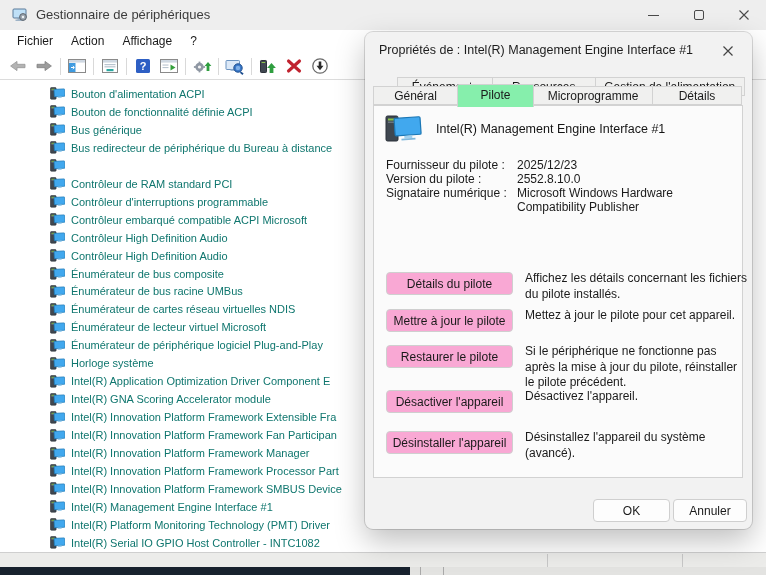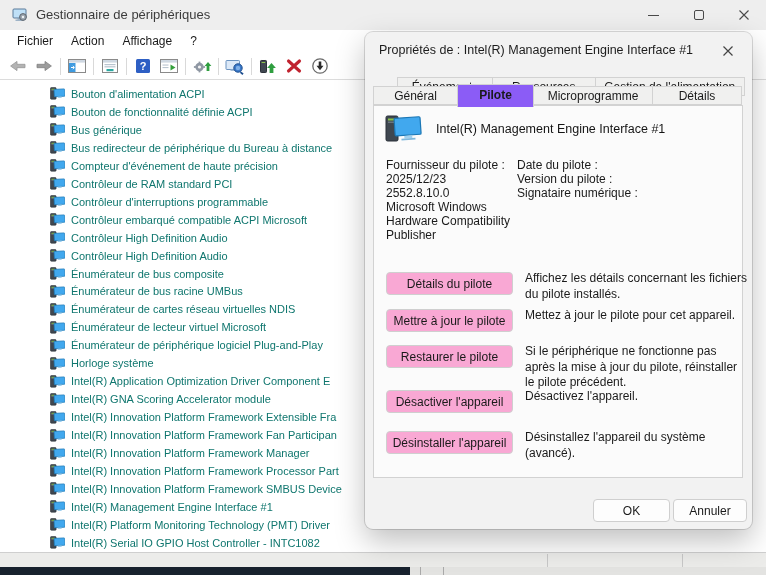--- a/index.html
+++ b/index.html
@@ -40,22 +40,22 @@
             box-shadow:0 0 0 1px rgba(0,0,0,.14), 0 12px 30px rgba(0,0,0,.25); }
   .dlg-title { position:absolute; left:14px; top:0; height:36px; line-height:36px; font-size:12.5px; color:#1c1c1c; white-space:nowrap; }
   .dlg-close { position:absolute; right:10px; top:7px; width:28px; height:24px; display:flex; align-items:center; justify-content:center; border-radius:4px; }
 
   .tab-row { position:absolute; left:8px; width:372px; display:flex; }
   .tab-row-1 { top:45px; height:19px;padding-left:24px; }
   .tab-row-2 { top:54px; height:19px; z-index:2; }
   .tab { height:19px; line-height:19px; text-align:center; font-size:12px; color:#1a1a1a;
          background:#f0f0ef; border:1px solid #d2d2d2; margin-left:-1px; white-space:nowrap; overflow:hidden; }
   .tab:first-child { margin-left:0; }
-  .tab.active { position:relative; margin-top:-2px; height:23px; line-height:21px; background:#8b5cf6;
-                border-bottom:none; border-radius:2px 2px 0 0; z-index:4;font-weight:bold; }
+  .tab.active { position:relative; margin-top:-2px; height:23px; line-height:21px; background:#86efac;
+                border-bottom:none; border-radius:2px 2px 0 0; z-index:4; }
 
   .tab-page { position:absolute; left:8px; top:73px; width:370px; height:373px; background:#fbfbfb; border:1px solid #d2d2d2; z-index:1; }
 
   .device-header { position:absolute; left:10px; top:8px; display:flex; align-items:center; }
   .device-name { margin-left:14px; font-size:12.5px; color:#151515; }
 
   .fields { position:absolute; left:12px; top:52px; width:352px; display:grid; grid-template-columns:131px 1fr; }
   .f-label, .f-value { font-size:12px; line-height:14px; color:#1a1a1a; }
   .f-value { max-width:228px; }
 
@@ -247,21 +247,20 @@
       <div class="tree-item">
   <svg width="15" height="13" viewBox="0 0 15 13">
     <rect x="0.5" y="0.6" width="5.6" height="11.6" rx="0.8" fill="#3f4750" stroke="#2b3138" stroke-width="0.6"></rect>
     <rect x="1.4" y="1.8" width="3.6" height="0.9" fill="#8bc34a"></rect>
     <rect x="1.4" y="3.2" width="3.6" height="0.7" fill="#6b7680"></rect>
     <g transform="translate(4,2.4) rotate(-3)">
       <rect x="0" y="0" width="10.6" height="7.4" rx="0.6" fill="#41a8ee" stroke="#1b77b5" stroke-width="0.7"></rect>
       <rect x="3.4" y="7.6" width="3.8" height="1.3" fill="#9fd0ef"></rect>
     </g>
   </svg>
-<span class="tree-label">Compteur d'événement de haute précision</span>
       </div>
       <div class="tree-item">
   <svg width="15" height="13" viewBox="0 0 15 13">
     <rect x="0.5" y="0.6" width="5.6" height="11.6" rx="0.8" fill="#3f4750" stroke="#2b3138" stroke-width="0.6"></rect>
     <rect x="1.4" y="1.8" width="3.6" height="0.9" fill="#8bc34a"></rect>
     <rect x="1.4" y="3.2" width="3.6" height="0.7" fill="#6b7680"></rect>
     <g transform="translate(4,2.4) rotate(-3)">
       <rect x="0" y="0" width="10.6" height="7.4" rx="0.6" fill="#41a8ee" stroke="#1b77b5" stroke-width="0.7"></rect>
       <rect x="3.4" y="7.6" width="3.8" height="1.3" fill="#9fd0ef"></rect>
     </g>
@@ -550,21 +549,20 @@
             <rect x="0" y="0" width="26" height="17.5" rx="1.2" fill="#41a8ee" stroke="#1b77b5" stroke-width="1.2"></rect>
             <rect x="9" y="18.2" width="8" height="2.6" fill="#9fd0ef"></rect>
             <rect x="6" y="20.8" width="14" height="1.6" fill="#7fb8dd"></rect>
           </g>
         </svg>
         <span class="device-name">Intel(R) Management Engine Interface #1</span>
       </div>
 
       <div class="fields">
           <div class="f-label">Fournisseur du pilote :</div>
-          <div class="f-label">Date du pilote :</div>
           <div class="f-value">2025/12/23</div>
           <div class="f-label">Version du pilote :</div>
           <div class="f-value">2552.8.10.0</div>
           <div class="f-label">Signataire numérique :</div>
           <div class="f-value">Microsoft Windows Hardware Compatibility Publisher</div>
         </div>
       <div class="actions">
           <div class="action-row" style="top: 163px;">
             <button class="action-btn">Détails du pilote</button>
             <div class="action-desc">Affichez les détails concernant les fichiers du pilote installés.</div>

